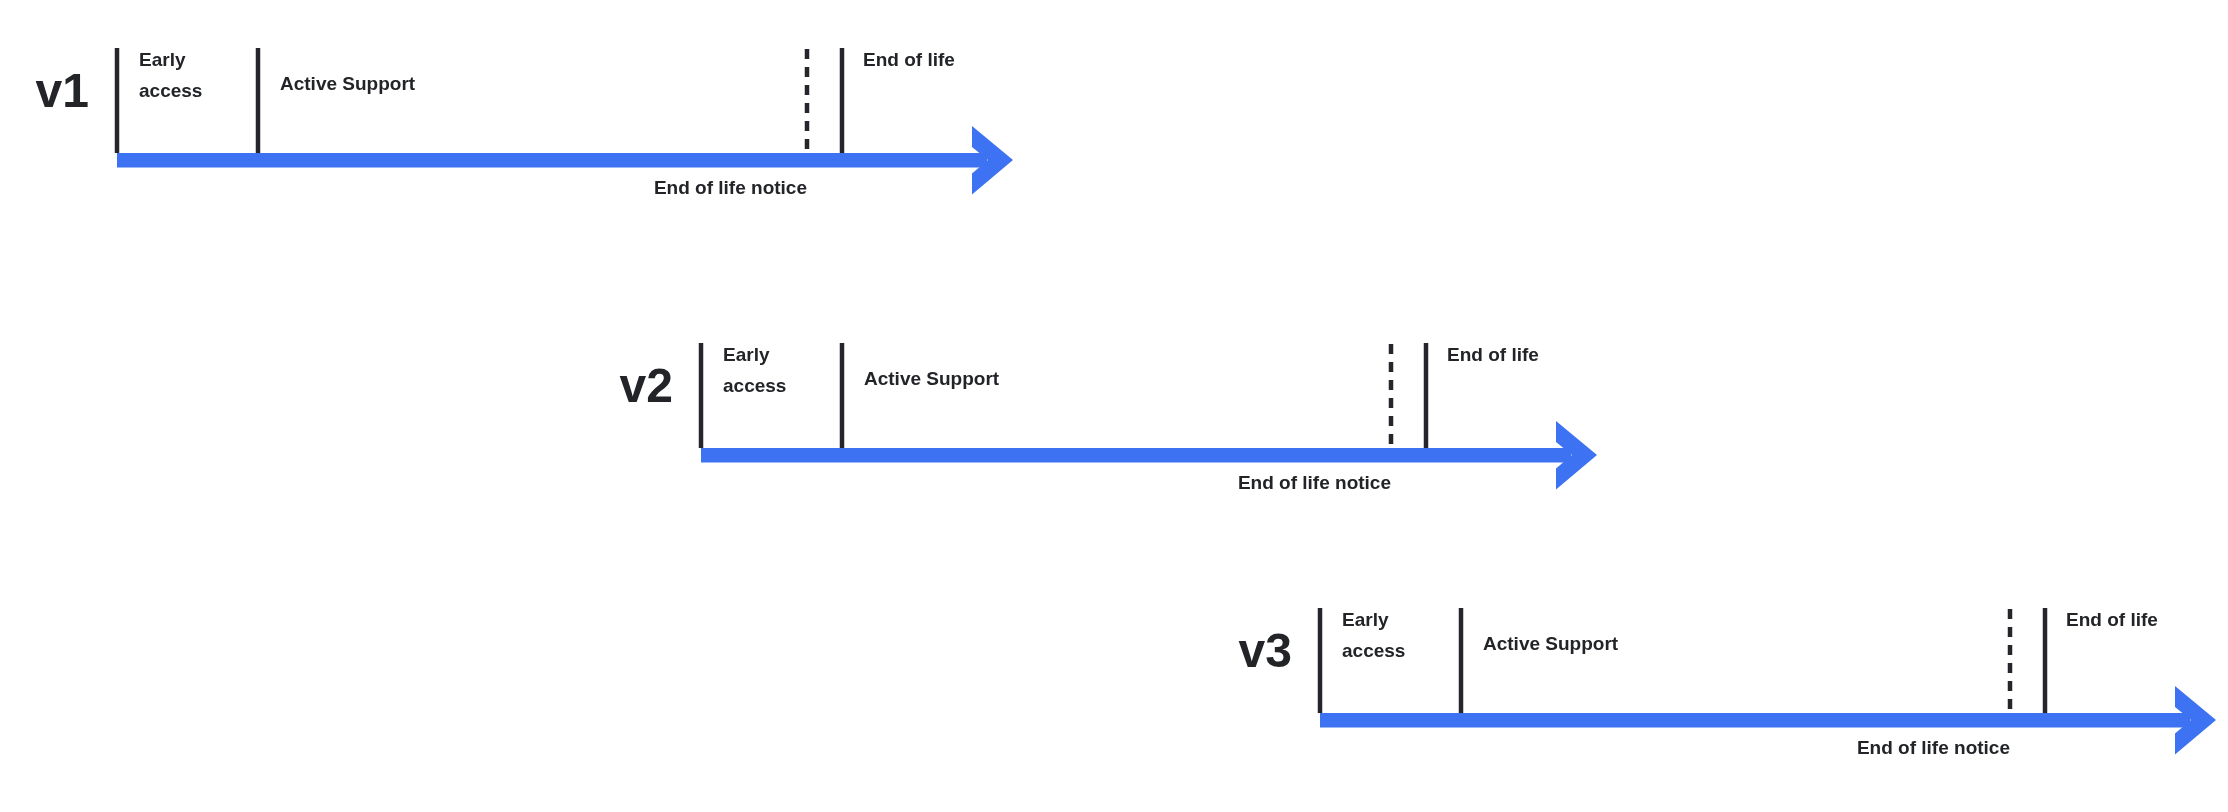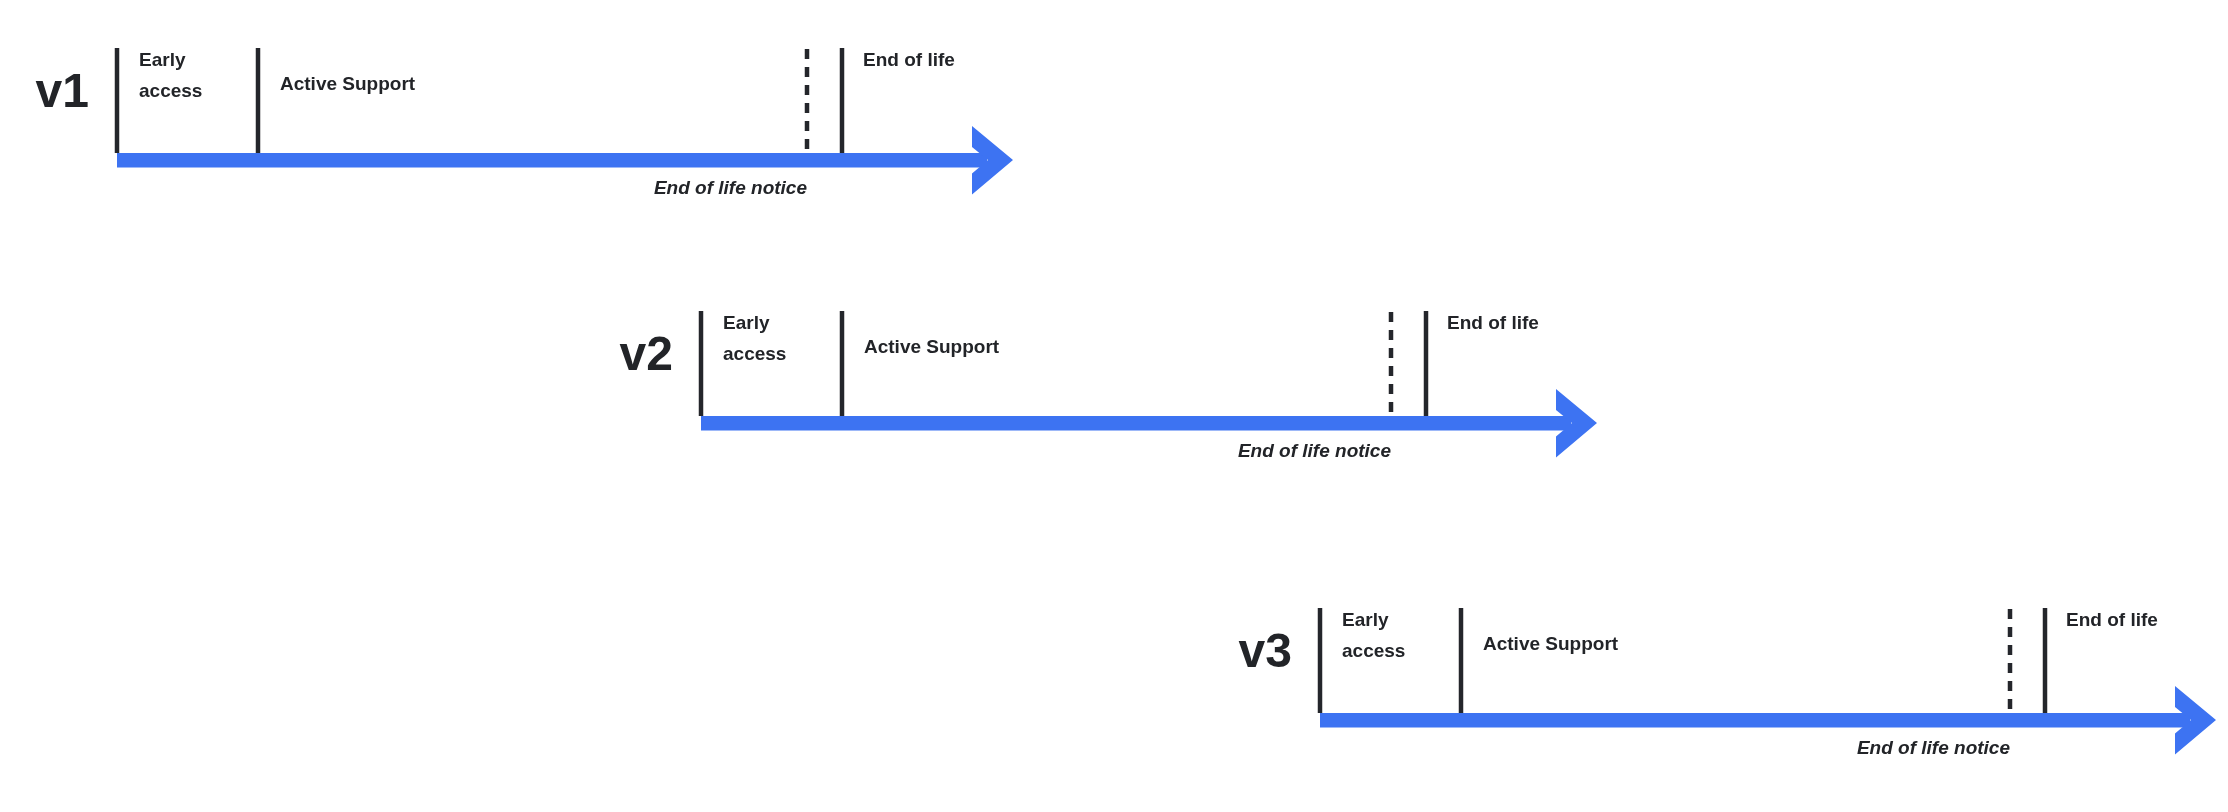--- a/index.html
+++ b/index.html
@@ -62,25 +62,24 @@
   .phase-eol {
     left: 866px;
     top: 11px;
     white-space: nowrap;
   }
   .phase-notice {
     right: 220px;
     top: 139px;
     white-space: nowrap;
     text-align: right;
-    font-style: italic;
   }
   
   .row-v1 { left: -3px;   top: 33px;  }
-  .row-v2 { left: 581px;  top: 296px; }
+  .row-v2 { left: 581px;  top: 328px; }
   .row-v3 { left: 1200px; top: 593px; }
 </style>
 </head>
 <body>
 
 <div class="canvas">
 
   <div class="timeline-row row-v1">
     <svg class="row-svg" width="1030" height="185" viewBox="0 0 1030 185">
       <line x1="120" y1="15" x2="120" y2="120" stroke-width="4.5" stroke="#24262B"></line>

